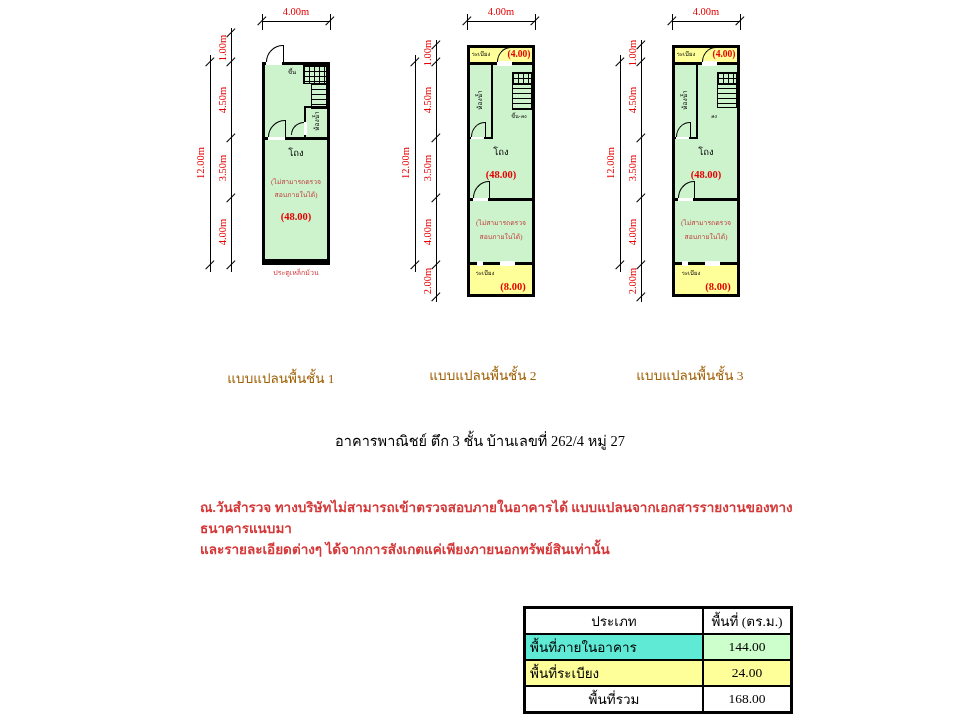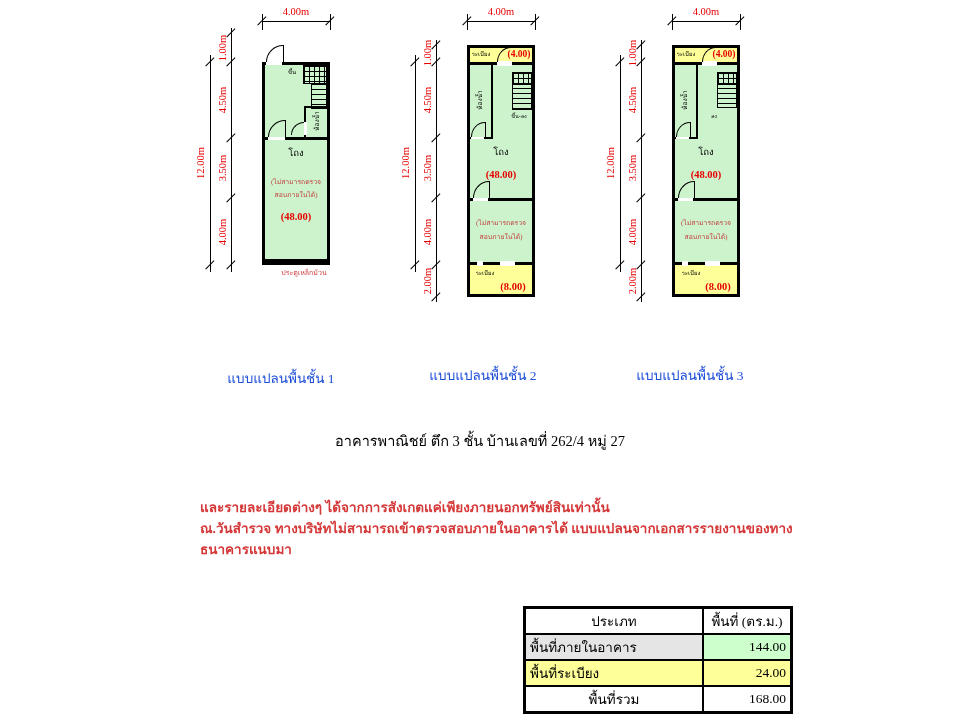--- a/index.html
+++ b/index.html
@@ -29,36 +29,36 @@
   .vtext{position:absolute;transform:translate(-50%,-50%) rotate(-90deg);
         font-size:6.5px;color:#000;white-space:nowrap;}
   .sb{font-size:6px;}
   .hall{font-size:9.5px;}
   .note{position:absolute;transform:translate(-50%,-50%);font-size:6.8px;
         color:#c23b3b;white-space:nowrap;}
   .area{position:absolute;transform:translate(-50%,-50%);font-size:10.5px;
         font-weight:bold;color:#e60000;white-space:nowrap;}
   .balc-label{font-size:6px;}
   .redsmall{position:absolute;transform:translate(-50%,-50%);font-size:7px;
-        color:#d03c3c;white-space:nowrap;margin-left:8px;}
+        color:#d03c3c;white-space:nowrap;}
   .caption{position:absolute;transform:translate(-50%,-50%);font-size:13.5px;
-        color:#1d4ed8;white-space:nowrap;}
+        color:#a16207;white-space:nowrap;}
   .title{position:absolute;transform:translate(-50%,-50%);font-size:20px;
         color:#000;white-space:nowrap;}
   .subtitle{position:absolute;transform:translate(-50%,-50%);font-size:14.5px;
         color:#000;white-space:nowrap;}
   .disc{position:absolute;left:200px;top:497px;width:600px;color:#d53838;
         font-weight:bold;font-size:13.5px;line-height:21px;}
   table.areas{position:absolute;left:523px;top:606px;border-collapse:collapse;
         border:3px solid #000;}
   table.areas th,table.areas td{border:2px solid #000;font-weight:normal;
         font-size:13.5px;color:#000;height:24px;padding:0 4px;}
   table.areas th{text-align:center;}
   .col-type{width:168px;}
-  .col-val{width:78px;text-align:right;}
+  .col-val{width:78px;text-align:center;}
 </style>
 </head>
 <body>
 
 <div class="canvas">
 
   <div>
 
     <div class="hline" style="left:262px;top:21px;width:68px"></div>
     <div class="vline" style="left:262px;top:14px;height:16px"></div>
@@ -227,32 +227,32 @@
     <div class="gap" style="left:705px;top:261px;width:15px;height:5px"></div>
     <div class="gap" style="left:682px;top:261px;width:6px;height:5px"></div>
     <span class="ctext balc-label" style="left:691px;top:273px">ระเบียง</span>
     <span class="area" style="left:718px;top:286px">(8.00)</span>
     <span class="caption" style="left:690px;top:375px">แบบแปลนพื้นชั้น 3</span>
   </div>
 
   <span class="subtitle" style="left:480px;top:440px">อาคารพาณิชย์ ตึก 3 ชั้น  บ้านเลขที่ 262/4 หมู่ 27</span>
 
   <div class="disc">
+    <div>ณ.วันสำรวจ ทางบริษัทไม่สามารถเข้าตรวจสอบภายในอาคารได้ แบบแปลนจากเอกสารรายงานของทางธนาคารแนบมา</div>
     <div>และรายละเอียดต่างๆ ได้จากการสังเกตแค่เพียงภายนอกทรัพย์สินเท่านั้น</div>
-    <div>ณ.วันสำรวจ ทางบริษัทไม่สามารถเข้าตรวจสอบภายในอาคารได้ แบบแปลนจากเอกสารรายงานของทางธนาคารแนบมา</div>
   </div>
 
   <table class="areas">
     <tbody>
         <tr>
       <th class="col-type">ประเภท</th>
       <th class="col-val">พื้นที่ (ตร.ม.)</th>
     </tr>
     <tr>
-      <td class="col-type" style="background: #e5e5e5;">พื้นที่ภายในอาคาร</td>
+      <td class="col-type" style="background: #5eead4;">พื้นที่ภายในอาคาร</td>
       <td class="col-val" style="background: rgb(204, 255, 204);">144.00</td>
     </tr>
     <tr>
       <td class="col-type" style="background: rgb(255, 255, 153);">พื้นที่ระเบียง</td>
       <td class="col-val" style="background: rgb(255, 255, 153);">24.00</td>
     </tr>
     <tr>
       <td class="col-type" style="text-align: center; background: rgb(255, 255, 255);">พื้นที่รวม</td>
       <td class="col-val" style="background: rgb(255, 255, 255);">168.00</td>
     </tr>

